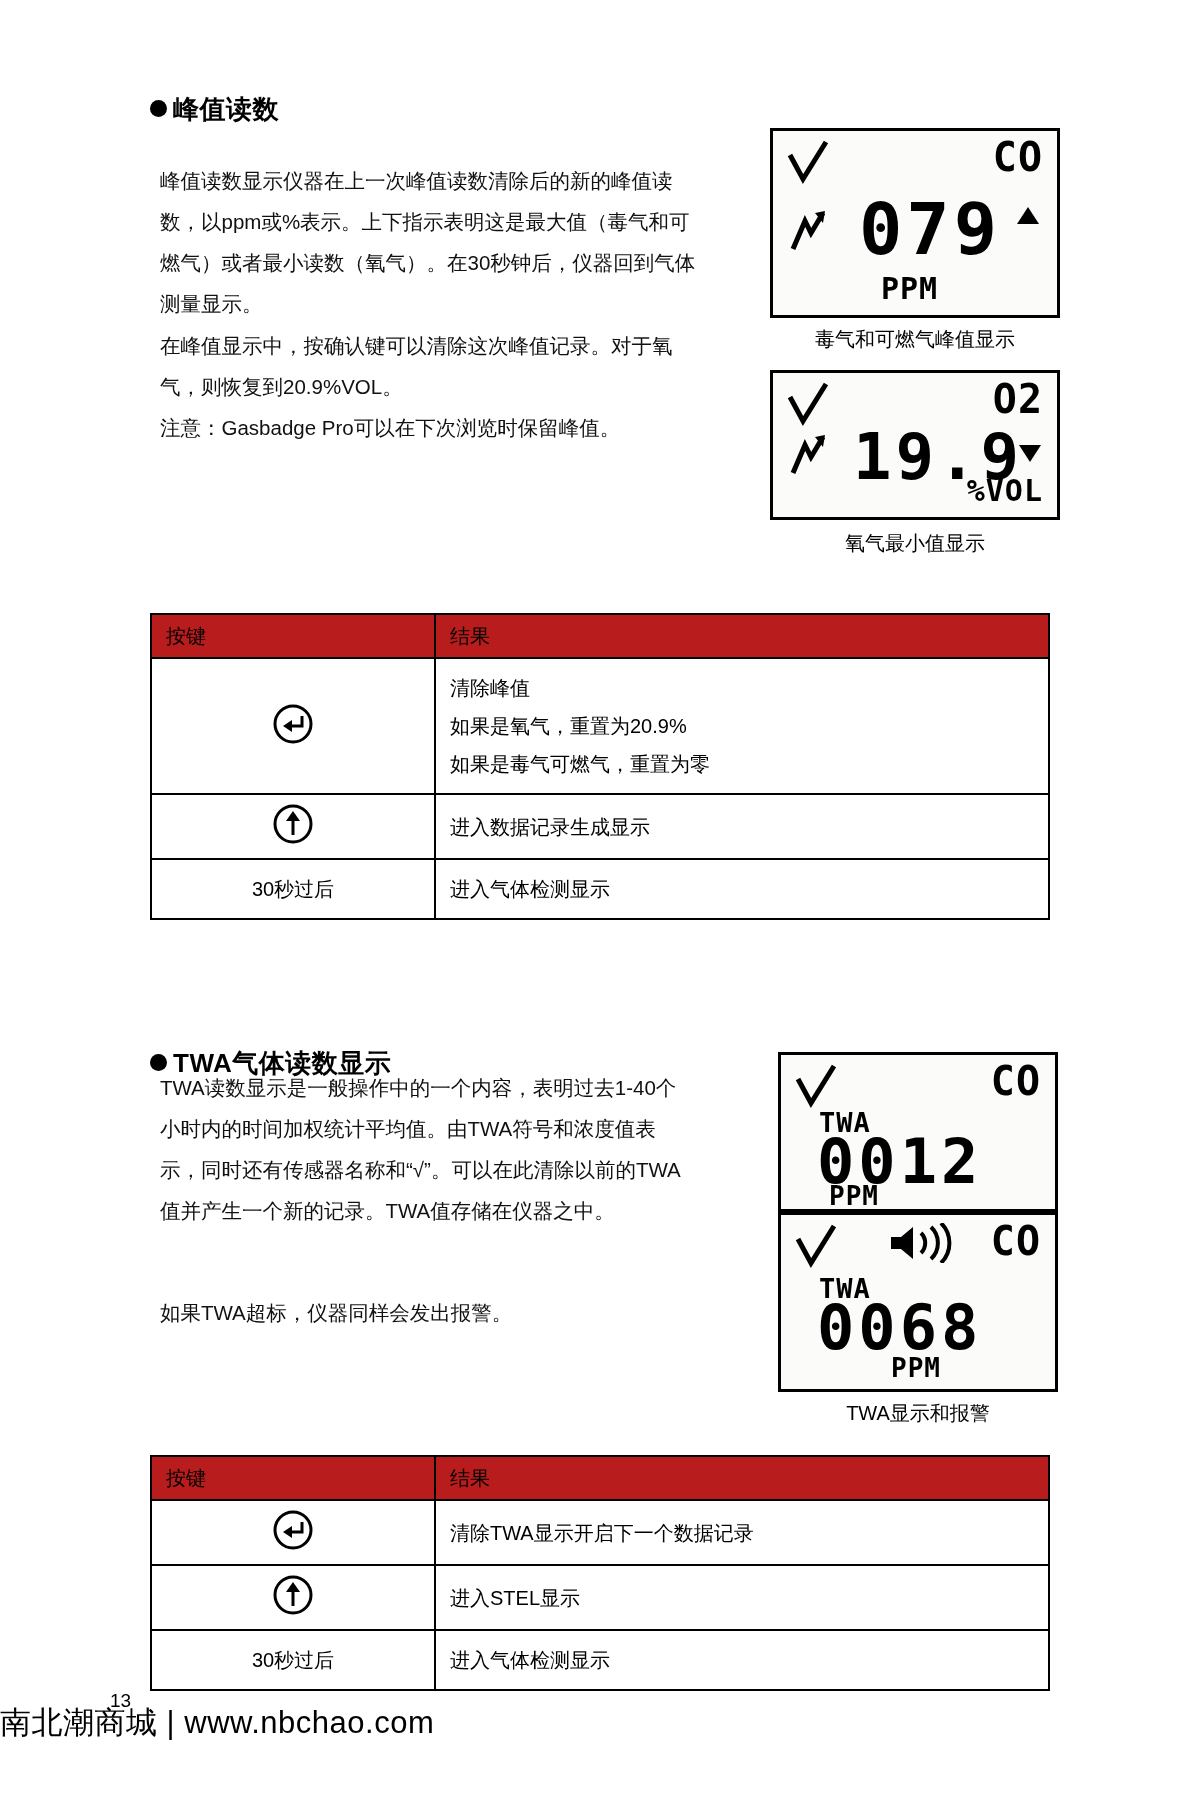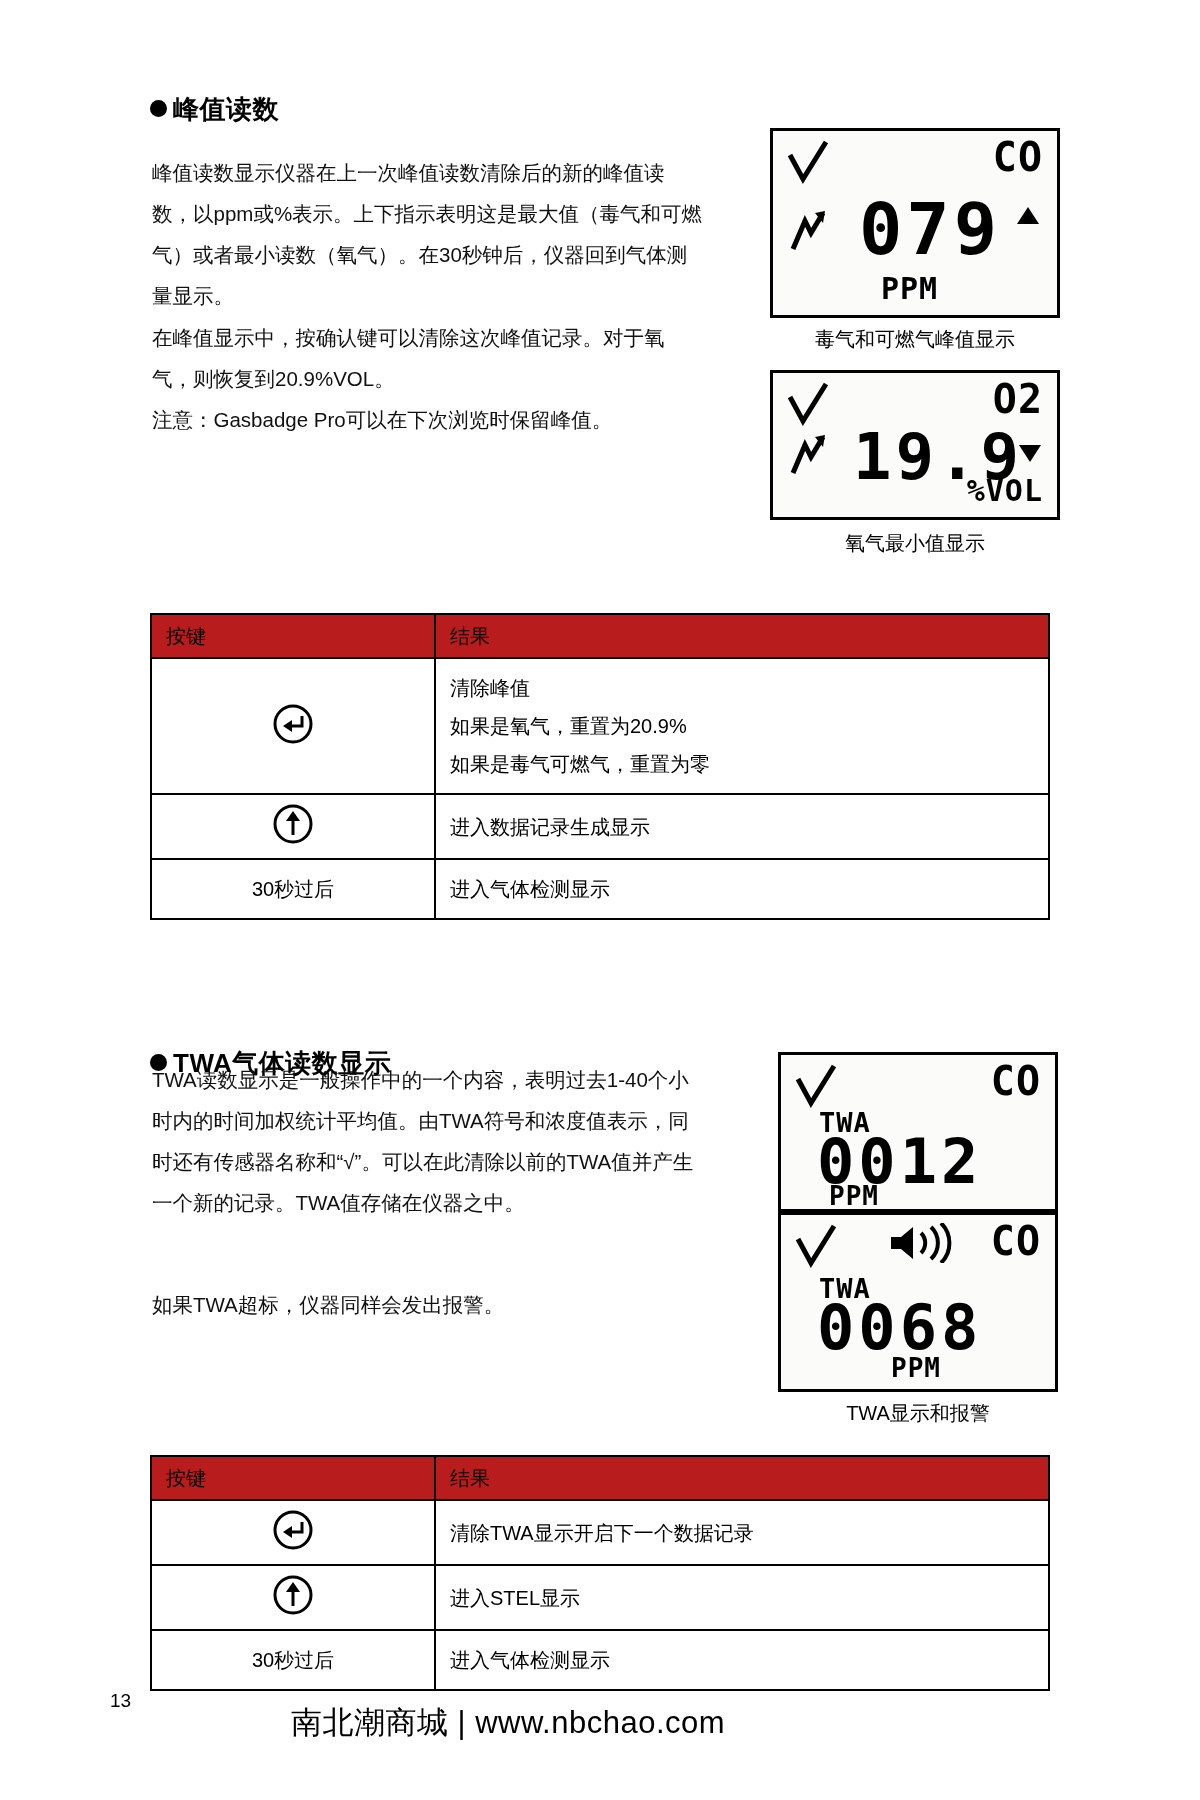--- a/index.html
+++ b/index.html
@@ -40,21 +40,21 @@
   }
 
   
   .body-text {
     position: absolute;
     font-size: 20.5px;
     line-height: 41px;
     color: #111;
     width: 560px;
   }
-  .body-text p { margin: 4px; }
+  .body-text p { margin: 12px; }
 
   
   .lcd {
     position: absolute;
     background: #fbfbf9;
     border: 3px solid #000;
     box-sizing: border-box;
   }
   .lcd .check {
     position: absolute;
@@ -153,21 +153,21 @@
   .page-number {
     position: absolute;
     left: 110px;
     top: 1690px;
     font-size: 19px;
   }
   .footer-brand {
     position: absolute;
     width: 1016px;
     top: 1702px;
-    text-align: center;
+    text-align: left;
     font-size: 31px;
     letter-spacing: 0.5px;
   }
 </style>
 </head>
 <body>
 
 <div class="page">
 
   <div class="section-head" style="left:150px; top:92px;font-family:Liberation Serif, serif;">

